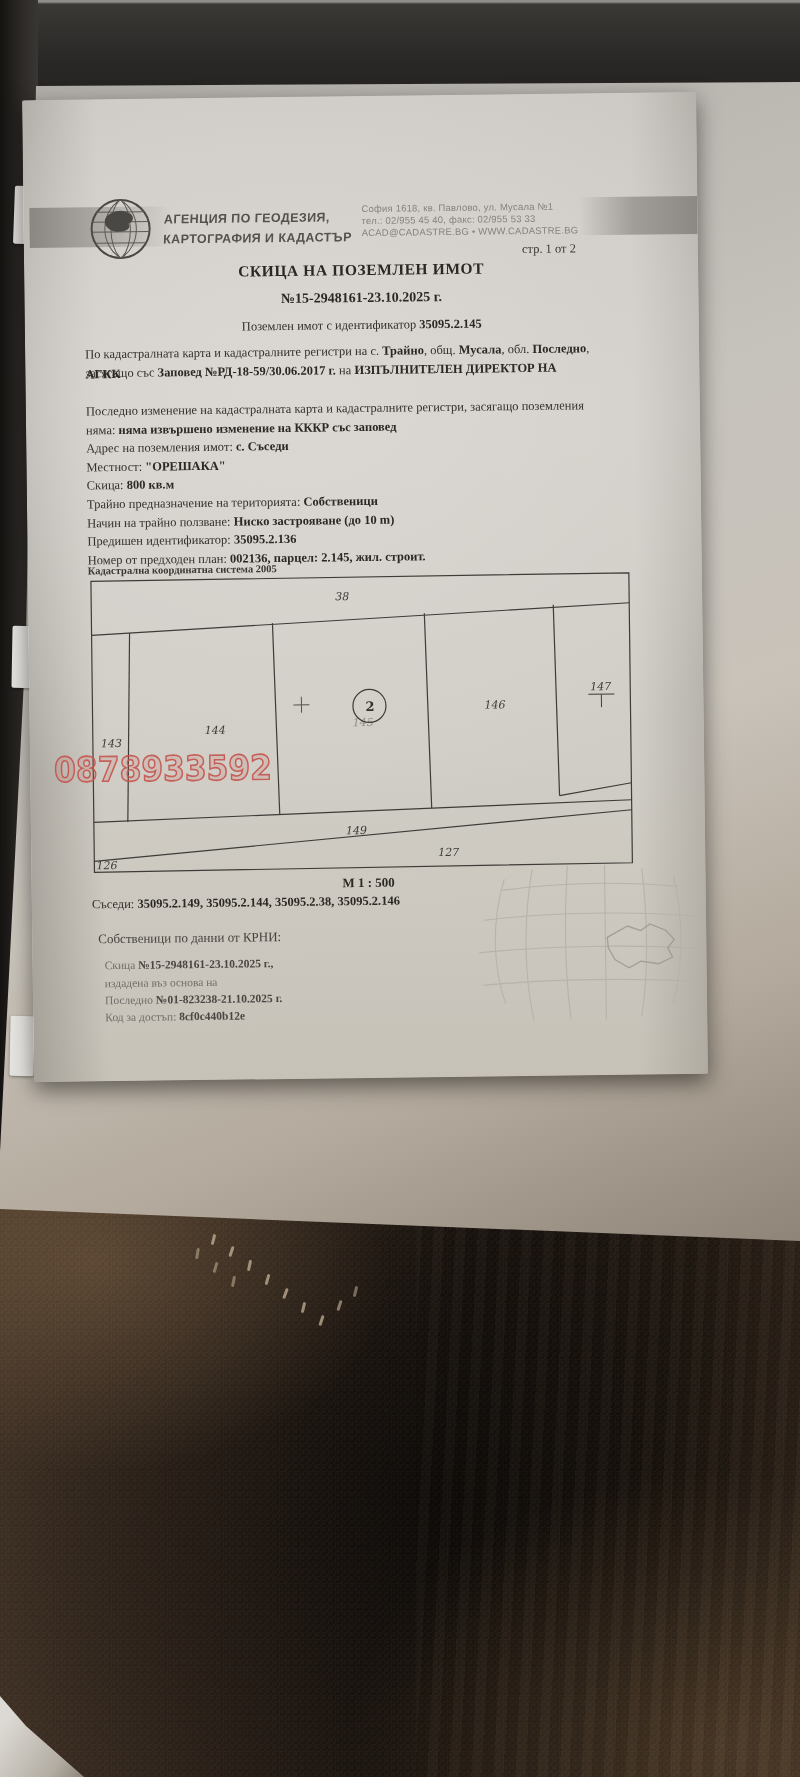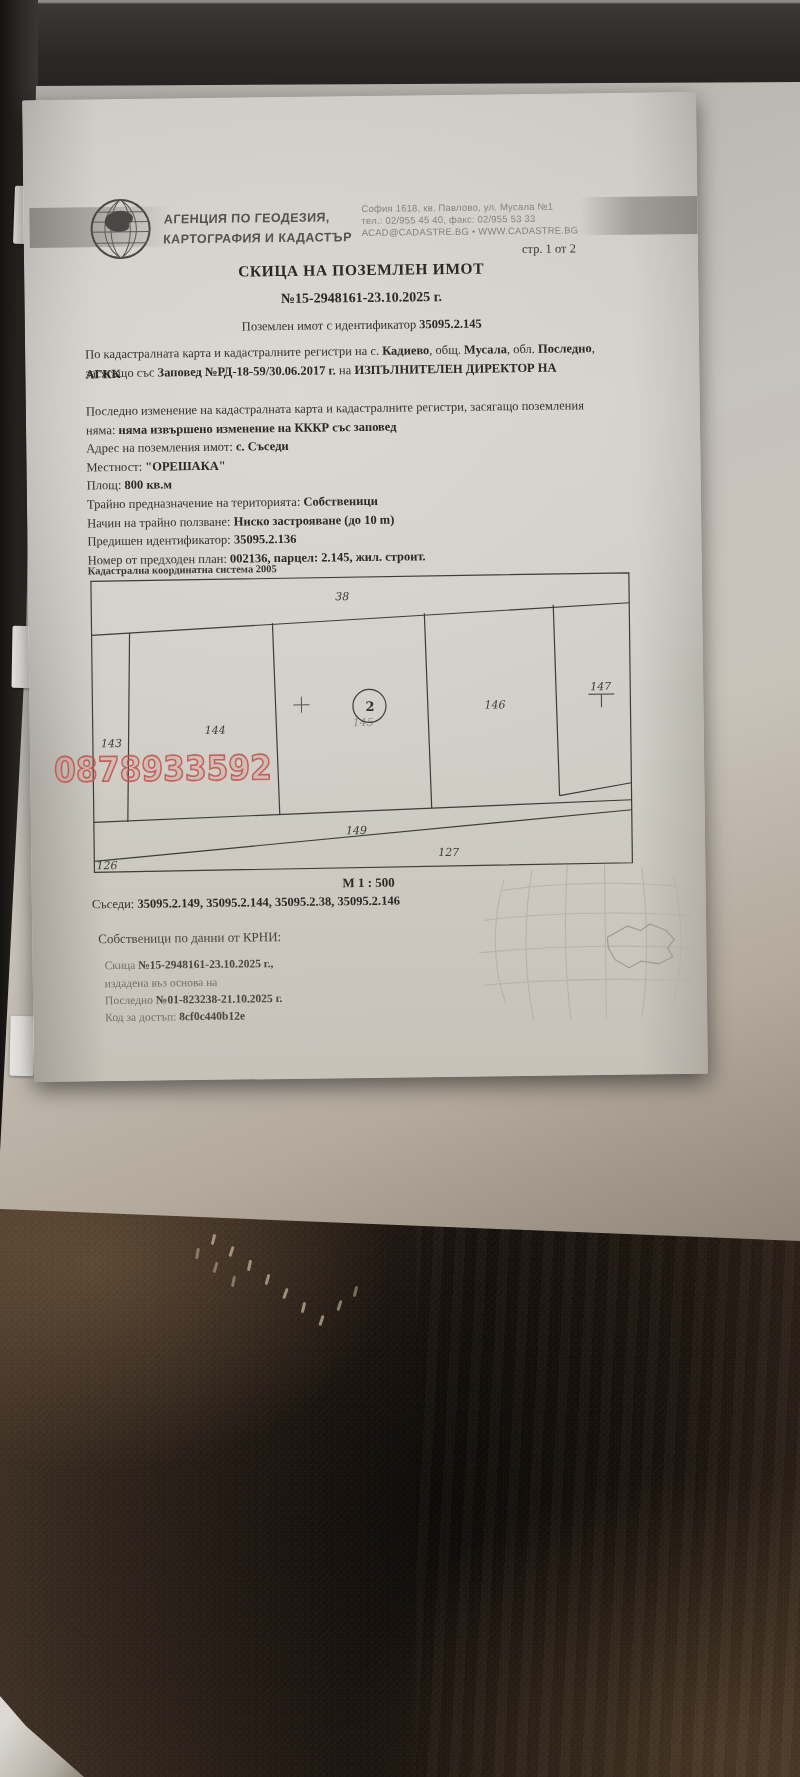--- a/index.html
+++ b/index.html
@@ -132,33 +132,33 @@
       <div>ACAD@CADASTRE.BG • WWW.CADASTRE.BG</div>
     </div>
 
     <div class="pageind">стр. 1 от 2</div>
 
     <div class="c-title doc-title">СКИЦА НА ПОЗЕМЛЕН ИМОТ</div>
     <div class="c-title doc-num">№15-2948161-23.10.2025 г.</div>
     <div class="prop-line"><span>Поземлен имот с идентификатор </span><span class="v">35095.2.145</span></div>
 
     <div class="para">
-      <div class="line" style="top:248px"><span>По кадастралната карта и кадастралните регистри на с. </span><span class="v">Кадиево</span><span>, общ. </span><span class="v">Мусала</span><span>, обл. </span><span class="v">Последно</span><span>,</span></div>
+      <div class="line" style="top:248px"><span>По кадастралната карта и кадастралните регистри на с. </span><span class="v">Трайно</span><span>, общ. </span><span class="v">Мусала</span><span>, обл. </span><span class="v">Последно</span><span>,</span></div>
       <div class="line" style="top:267px"><span>засягащо със </span><span class="v">Заповед №РД-18-59/30.06.2017 г.</span><span> на </span><span class="v">ИЗПЪЛНИТЕЛЕН ДИРЕКТОР НА</span></div>
       <div class="line" style="top:268px"><span class="v">АГКК</span></div>
     </div>
 
     <div class="para">
       <div class="line" style="top:305px"><span>Последно изменение на кадастралната карта и кадастралните регистри, засягащо поземления</span></div>
       <div class="line" style="top:324px"><span>няма: </span><span class="v">няма извършено изменение на КККР със заповед</span></div>
     </div>
 
     <div class="frow" style="top:342px"><span>Адрес на поземления имот: </span><span class="v">с. Съседи</span></div>
     <div class="frow" style="top:361px"><span>Местност: </span><span class="v">"ОРЕШАКА"</span></div>
-    <div class="frow" style="top:379px"><span>Площ: </span><span class="v">800 кв.м</span></div>
+    <div class="frow" style="top:379px"><span>Скица: </span><span class="v">800 кв.м</span></div>
     <div class="frow" style="top:398px"><span>Трайно предназначение на територията: </span><span class="v">Собственици</span></div>
     <div class="frow" style="top:417px"><span>Начин на трайно ползване: </span><span class="v">Ниско застрояване (до 10 m)</span></div>
     <div class="frow" style="top:435px"><span>Предишен идентификатор: </span><span class="v">35095.2.136</span></div>
     <div class="frow" style="top:454px"><span>Номер от предходен план: </span><span class="v">002136, парцел: 2.145, жил. строит.</span></div>
 
     <div class="coordnote">Кадастрална координатна система 2005</div>
 
     <svg class="mapsvg" width="550" height="320" viewBox="0 0 550 320">
       <g stroke="#3e3b38" stroke-width="1.2" fill="none">
         <path d="M6,18 L544,16 L544,306 L6,309 Z"></path>

